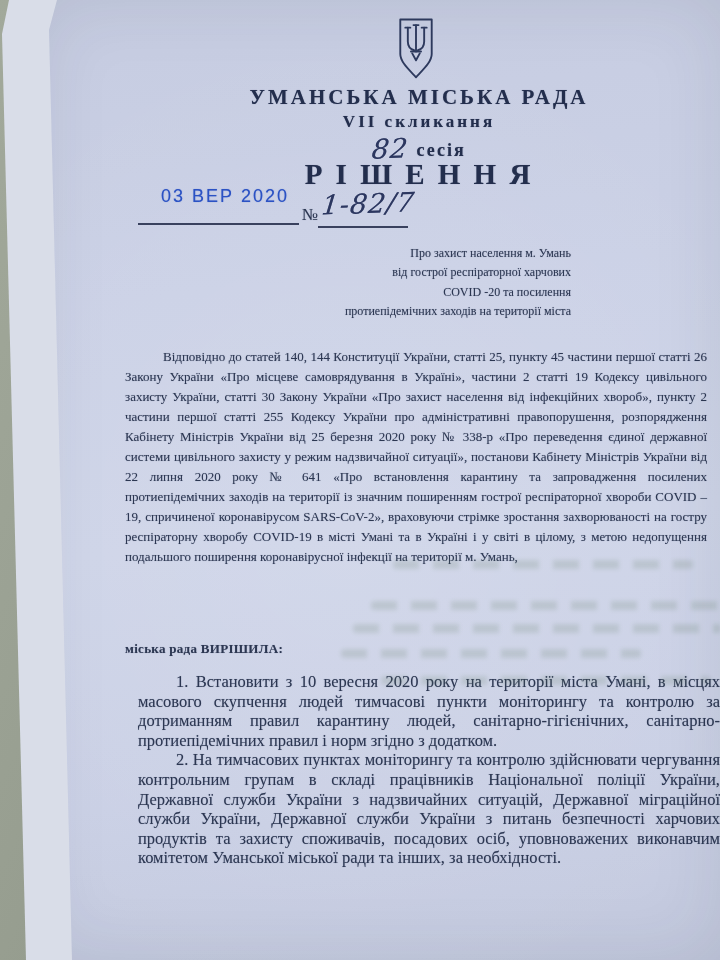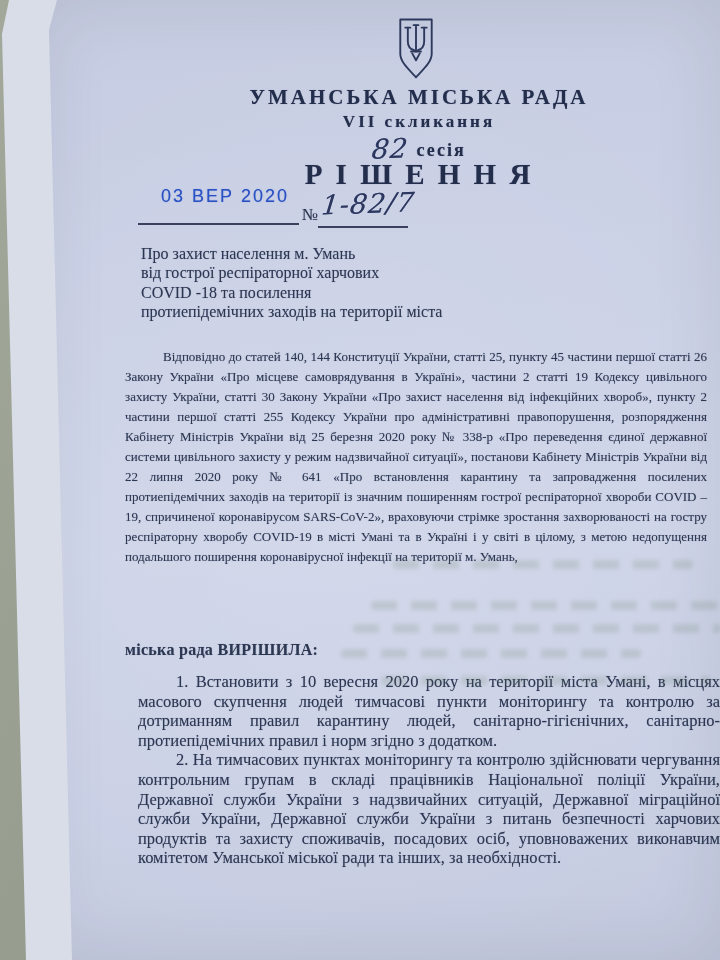--- a/index.html
+++ b/index.html
@@ -41,26 +41,26 @@
   .date-stamp{
     position:absolute;left:120px;top:186px;
     font-family:"Liberation Sans","DejaVu Sans",sans-serif;
     font-size:18px;font-weight:normal;letter-spacing:2px;color:#2b52c4;
     text-shadow:0 0 1px rgba(43,82,196,0.5);
   }
   .date-underline{position:absolute;left:97px;top:223px;width:161px;border-top:2px solid #39415e;}
   .number-label{position:absolute;left:261px;top:205px;font-size:17px;}
   .doc-number{position:absolute;left:281px;top:188px;font-size:27px;}
   .number-underline{position:absolute;left:277px;top:226px;width:90px;border-top:2px solid #39415e;}
-  .subject{position:absolute;left:100px;top:244px;width:430px;font-size:16px;line-height:19.4px;}
+  .subject{position:absolute;left:100px;top:244px;width:430px;font-size:12px;line-height:19.4px;text-align:right;}
   .preamble{
     position:absolute;left:84px;top:347px;width:582px;margin:0;
     font-size:13px;line-height:20px;text-align:justify;text-indent:38px;
   }
-  .resolution-heading{position:absolute;left:84px;top:641px;margin:0;font-size:16px;font-weight:bold;letter-spacing:0.3px;}
+  .resolution-heading{position:absolute;left:84px;top:641px;margin:0;font-size:13px;font-weight:bold;letter-spacing:0.3px;}
   .items{position:absolute;left:97px;top:672px;width:582px;}
   .items p{margin:0;font-size:16.5px;line-height:19.6px;text-align:justify;text-indent:38px;}
   .bleed{
     position:absolute;height:9px;border-radius:4px;filter:blur(2px);opacity:0.8;
     background:repeating-linear-gradient(90deg,rgba(96,122,96,0.22) 0 26px,rgba(96,122,96,0) 26px 40px);
   }
   .bleed.b1{left:352px;top:560px;width:300px;}
   .bleed.b2{left:330px;top:601px;width:350px;}
   .bleed.b3{left:312px;top:624px;width:368px;}
   .bleed.b4{left:300px;top:649px;width:300px;}
@@ -93,21 +93,21 @@
 
     <div class="date-stamp">03 ВЕР 2020</div>
     <div class="date-underline"></div>
     <div class="number-label ink">№</div>
     <div class="doc-number handwritten">1-82/7</div>
     <div class="number-underline"></div>
 
     <div class="subject ink">
       <div>Про захист  населення м. Умань</div>
       <div>від  гострої респіраторної харчових</div>
-      <div>COVID -18 та посилення</div>
+      <div>COVID -20 та посилення</div>
       <div>протиепідемічних заходів на території міста</div>
     </div>
 
     <p class="preamble ink">Відповідно до статей 140, 144  Конституції України, статті  25, пункту 45 частини першої статті 26 Закону України  «Про місцеве самоврядування в Україні», частини 2 статті 19 Кодексу цивільного захисту України,  статті 30 Закону України «Про захист населення від інфекційних хвороб», пункту 2 частини першої статті 255 Кодексу України про адміністративні правопорушення, розпорядження Кабінету Міністрів України від 25 березня 2020 року № 338-р «Про переведення єдиної державної системи цивільного захисту у режим надзвичайної ситуації»,  постанови Кабінету Міністрів України від 22 липня 2020 року № 641 «Про встановлення карантину та запровадження посилених протиепідемічних заходів на території із значним поширенням  гострої респіраторної хвороби  COVID – 19, спричиненої коронавірусом SARS-CoV-2», враховуючи стрімке зростання  захворюваності на гостру респіраторну  хворобу COVID-19 в місті Умані та в Україні і у світі в цілому, з метою недопущення подальшого поширення коронавірусної інфекції на території м. Умань,</p>
 
     <p class="resolution-heading ink">міська рада ВИРІШИЛА:</p>
 
     <div class="items ink">
       <p>1. Встановити з 10 вересня 2020 року  на території міста Умані, в місцях масового скупчення  людей тимчасові  пункти моніторингу та контролю за дотриманням правил карантину людей, санітарно-гігієнічних, санітарно-протиепідемічних правил і норм  згідно з додатком.</p>
       <p>2. На тимчасових пунктах моніторингу та контролю здійснювати чергування контрольним групам в складі працівників Національної поліції України, Державної служби України  з надзвичайних ситуацій,  Державної міграційної служби України, Державної служби України з питань безпечності харчових продуктів та захисту споживачів,  посадових осіб, уповноважених виконавчим комітетом Уманської міської ради та інших, за необхідності.</p>

